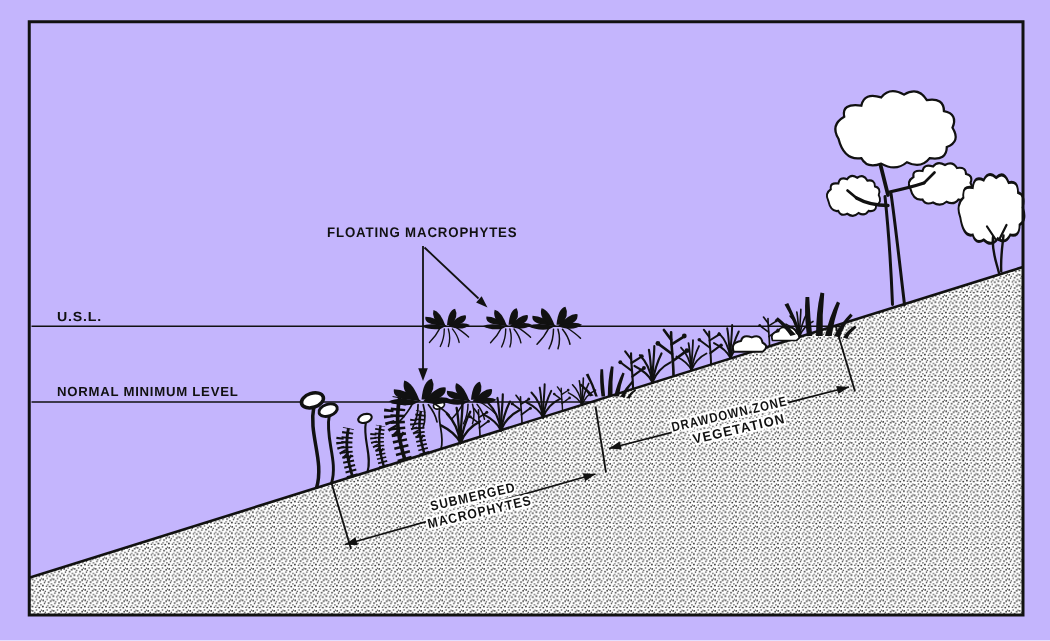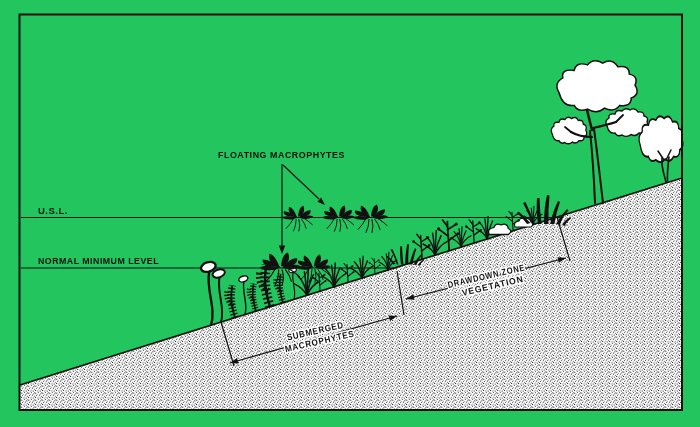--- a/index.html
+++ b/index.html
@@ -1,16 +1,16 @@
 <!DOCTYPE html>
 <html><head>
 <meta charset="utf-8">
 <style>
   html,body{margin:0;padding:0;background:#ffffff;}
-  .page{position:relative;width:700px;height:427px;background:#22c55e;overflow:hidden;}
+  .page{position:relative;width:700px;height:427px;background:#c4b5fd;overflow:hidden;}
   svg{display:block;}
   .lbl{font-family:"Liberation Sans","DejaVu Sans",sans-serif;font-weight:bold;fill:#111;}
   .sm{font-size:8.8px;letter-spacing:0.5px;}
   .md{font-size:9.3px;letter-spacing:0.6px;}
   .slope{font-size:9px;letter-spacing:0.8px;}
   .halo{paint-order:stroke;stroke:#ffffff;stroke-width:3px;stroke-linejoin:round;}
   .ink{stroke:#111;fill:none;}
 </style>
 </head>
 <body>

